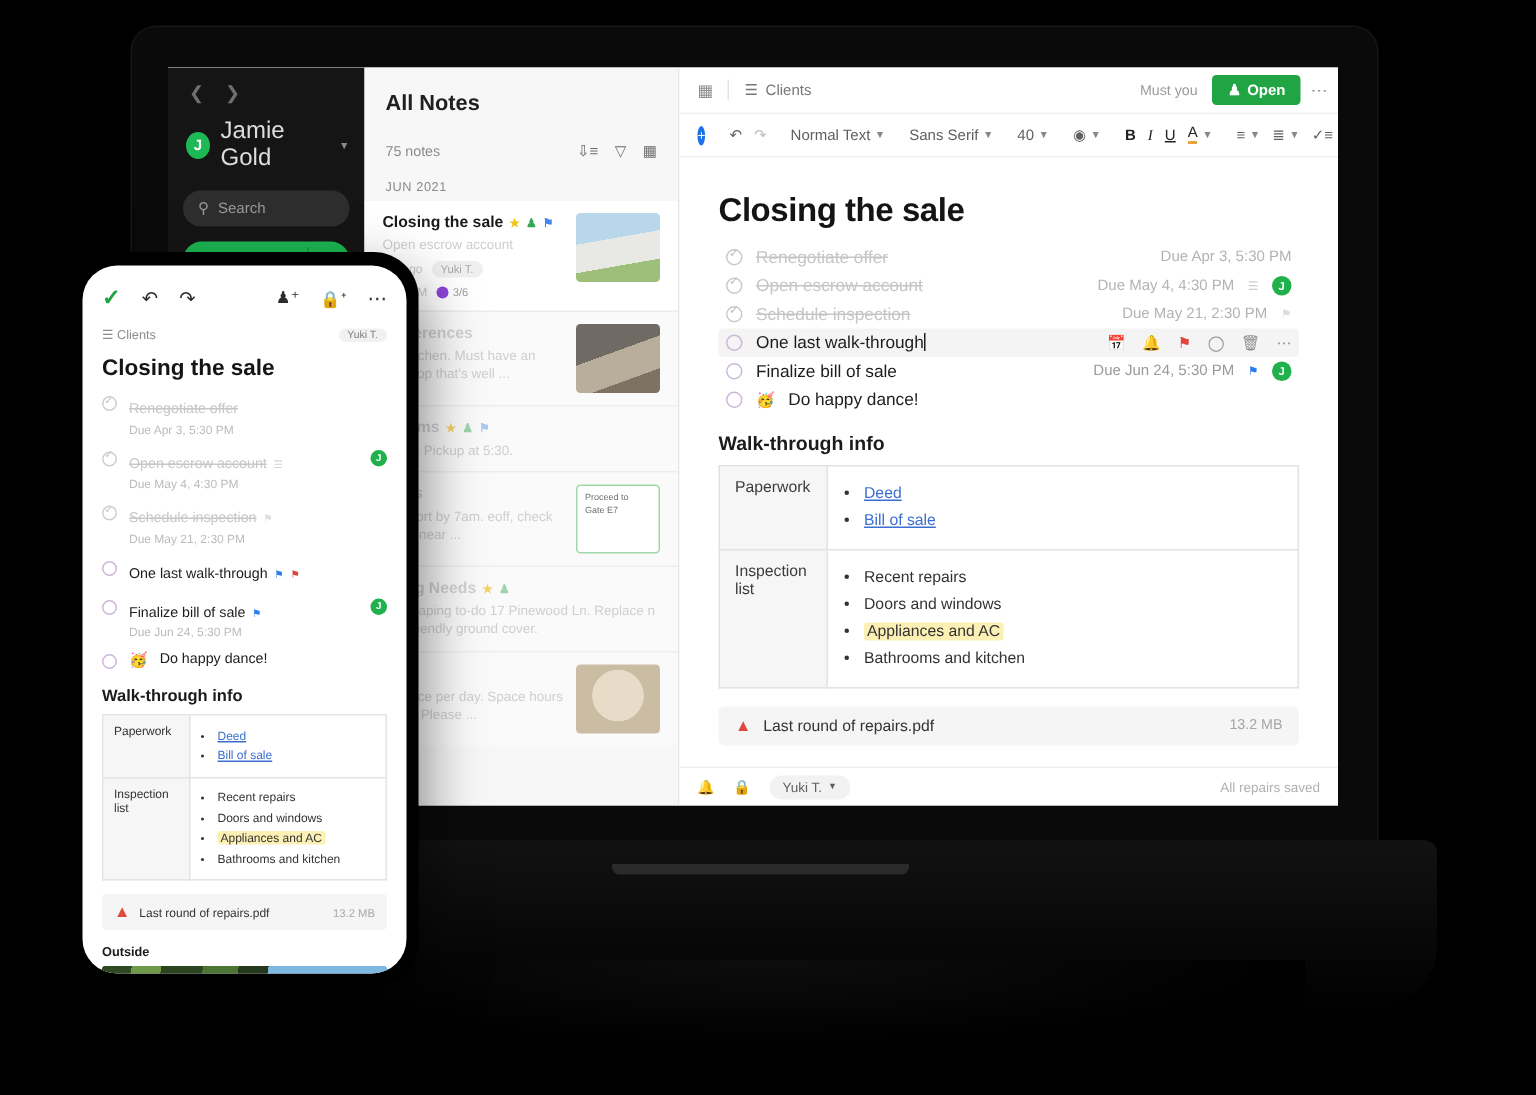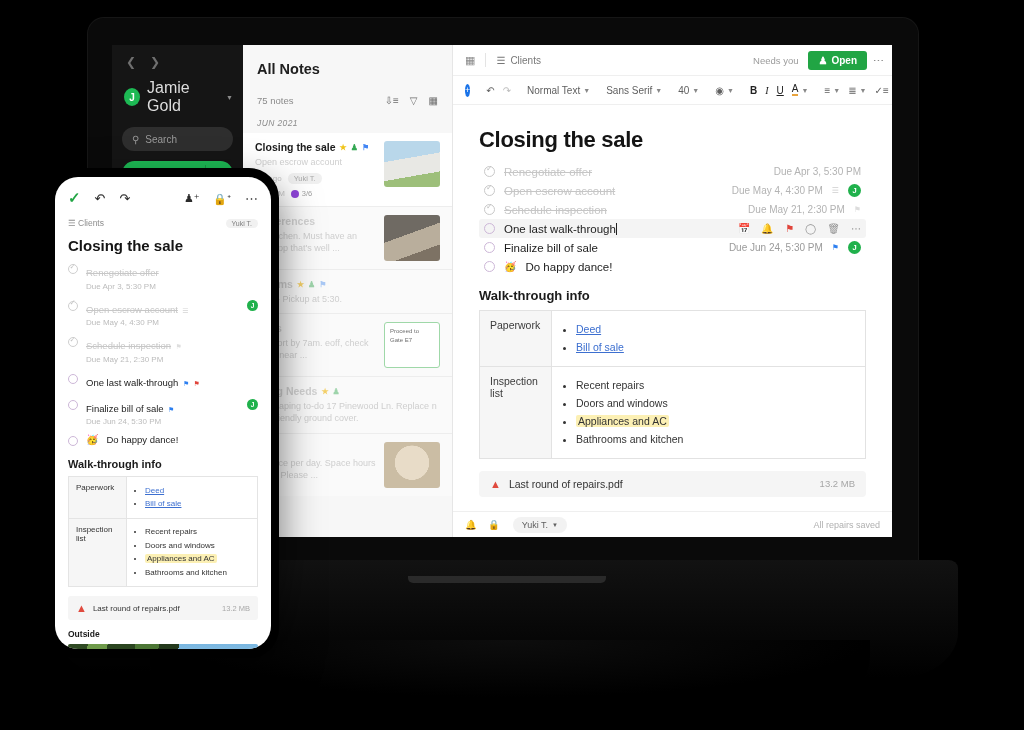--- a/index.html
+++ b/index.html
@@ -82,21 +82,21 @@
   .noteslist {
     width: 210px; flex: 0 0 210px; background: #f7f7f7;
     border-right: 1px solid #e6e6e6; overflow: hidden;
   }
   .nl-title { font-size: 14.5px; font-weight: bold; color: #202020; padding: 16px 14px 0; }
   .nl-meta {
     display: flex; align-items: center; justify-content: space-between;
     padding: 18px 14px 8px; font-size: 9.5px; color: #8b8b8b;
   }
   .nl-meta .icons { display: flex; gap: 11px; color: #6d6d6d; font-size: 10px; }
-  .nl-group { font-size: 8.5px; color: #8b8b8b; padding: 4px 14px 5px; letter-spacing: .4px; font-style: italic; }
+  .nl-group { font-size: 8.5px; color: #8b8b8b; padding: 4px 14px 5px; letter-spacing: .4px; }
   .note-card { background: #fff; padding: 8px 12px; display: flex; gap: 8px; position: relative; }
   .note-card + .note-card { border-top: 1px solid #ededed; }
   .note-card.dim { background: #fafafa; }
   .nc-body { flex: 1; min-width: 0; }
   .nc-title { font-size: 10.5px; font-weight: bold; color: #1b1b1b; display: flex; align-items: center; gap: 4px; }
   .nc-title.dim { color: #d2d2d2; }
   .nc-snip { font-size: 9px; color: #cfcfcf; margin-top: 3px; line-height: 1.35; }
   .nc-row { display: flex; align-items: center; gap: 6px; margin-top: 5px; font-size: 8px; color: #c9c9c9; }
   .pill { background: #f0f0f0; border-radius: 8px; padding: 1px 6px; font-size: 7.5px; color: #a9a9a9; }
   .badge-count {
@@ -368,21 +368,21 @@
 
       <div class="editor">
         <div class="ed-top">
           <span class="ed-icon">▦</span>
           <span class="vline"></span>
           <span class="ed-crumb">
             <span>☰</span>
             <span>Clients</span>
           </span>
           <span class="spacer"></span>
-          <span class="only-you">Needs you</span>
+          <span class="only-you">Must you</span>
           <span class="share-btn">
             <span>♟</span>
             <span>Open</span>
           </span>
           <span class="kebab">⋮</span>
         </div>
 
         <div class="ed-tools">
           <span class="circle-add">+</span>
           <span class="vline"></span>

